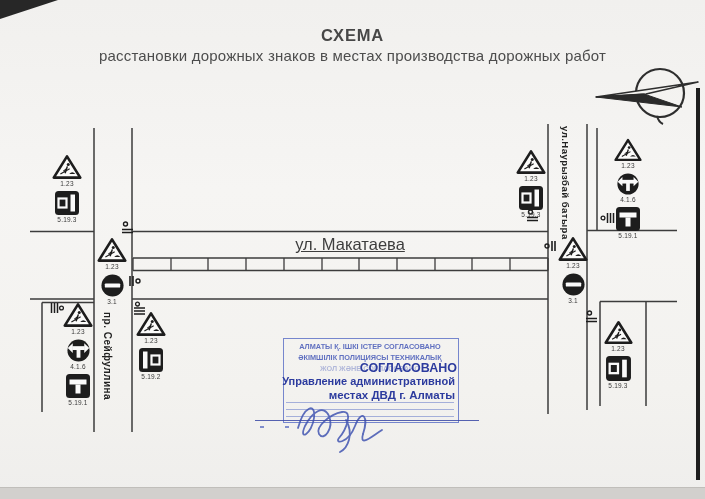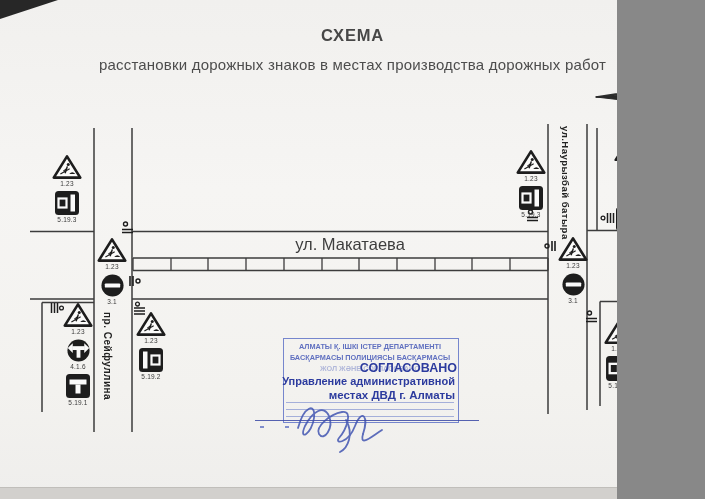--- a/index.html
+++ b/index.html
@@ -1,27 +1,27 @@
 <!DOCTYPE html>
 <html><head>
 <meta charset="utf-8">
 <style>
   html,body{margin:0;padding:0;background:#888;}
   .page{
-    position:relative;width:617px;height:499px;overflow:hidden;
+    position:relative;width:705px;height:499px;overflow:hidden;
     font-family:"Liberation Sans",sans-serif;
     background:linear-gradient(180deg,#f1f0ee 0%,#f6f5f3 38%,#f3f2ef 78%,#efeeec 100%);
   }
   .abs{position:absolute;}
   
   .t-main{left:0;top:26px;width:705px;text-align:center;font-size:16.5px;font-weight:bold;
           color:#474747;letter-spacing:.8px;}
   .t-sub{left:0;width:705px;text-align:center;font-size:15px;color:#4d4d4d;letter-spacing:.2px;}
   
-  .road-name{left:245px;top:235px;width:210px;text-align:center;font-size:16.5px;color:#3e3e3e;}
+  .road-name{left:245px;top:235px;width:210px;text-align:center;font-size:16.5px;color:#3e3e3e;text-decoration:underline;}
   .vstreet{writing-mode:vertical-rl;font-size:10px;font-weight:bold;color:#222;
            letter-spacing:.5px;white-space:nowrap;}
   
   .cluster{position:absolute;display:flex;flex-direction:column;align-items:center;gap:2px;width:34px;}
   .sign{display:flex;flex-direction:column;align-items:center;}
   .slabel{font-size:6.5px;line-height:8px;color:#3a3a3a;letter-spacing:.2px;white-space:nowrap;}
   
   .stamp-box{left:283px;top:338px;width:174px;height:83px;border:1.5px solid rgba(86,106,196,.8);}
   .st-light{color:#6070c0;font-weight:bold;text-align:center;line-height:10px;}
   .st-dark{color:#2c3b9e;font-weight:bold;text-align:right;}
@@ -95,21 +95,21 @@
         <circle cx="12" cy="7" r="1.9" fill="none" stroke="#1d1d1d" stroke-width="1.3"></circle>
       </symbol>
       <symbol id="sym-pole-h3r" viewBox="0 0 14 14">
         <circle cx="2.5" cy="7" r="1.9" fill="none" stroke="#1d1d1d" stroke-width="1.3"></circle>
         <path d="M7,2 V12 M10,2 V12 M13,2 V12" stroke="#1d1d1d" stroke-width="1.5"></path>
       </symbol>
     </defs>
   </svg>
 
   <div class="abs t-main">СХЕМА</div>
-  <div class="abs t-sub" style="top:56px">расстановки дорожных знаков в местах производства дорожных работ</div>
+  <div class="abs t-sub" style="top:47px">расстановки дорожных знаков в местах производства дорожных работ</div>
 
   <svg class="abs" style="left:594px;top:64px" width="108" height="62" viewBox="0 0 108 62">
     <circle cx="66" cy="29" r="24" fill="none" stroke="#2e2e2e" stroke-width="2.2"></circle>
     <polygon points="2,33 104,18 52,30" fill="#f4f3f1" stroke="#2e2e2e" stroke-width="1.6" stroke-linejoin="round"></polygon>
     <polygon points="2,33 88,43 50,30" fill="#2a2a2a" stroke="#2a2a2a" stroke-linejoin="round"></polygon>
     <path d="M63,52 q1.5,6 6,8" stroke="#2e2e2e" stroke-width="2" fill="none"></path>
   </svg>
 
   <svg class="abs" style="left:0;top:0" width="705" height="499" viewBox="0 0 705 499">
     <g stroke="#3c3c3c" stroke-width="1.5" fill="none">
@@ -288,22 +288,22 @@
           <use href="#sym-ped-right"></use>
         </svg>
       <div class="slabel">5.19.3</div>
     </div>
   </div>
 
   <div class="abs stamp-box"></div>
   <div class="abs rule" style="left:286px;top:402px;width:168px"></div>
   <div class="abs rule" style="left:286px;top:409px;width:168px"></div>
   <div class="abs rule" style="left:286px;top:416px;width:168px"></div>
-  <div class="abs st-light" style="left:285px;top:342px;width:170px;font-size:7.3px">АЛМАТЫ Қ. ІШКІ ІСТЕР ДЕПАРТАМЕНТІ</div>
-  <div class="abs st-light" style="left:285px;top:353px;width:170px;font-size:7.3px">БАСҚАРМАСЫ ПОЛИЦИЯСЫ БАСҚАРМАСЫ</div>
+  <div class="abs st-light" style="left:285px;top:342px;width:170px;font-size:7.3px">АЛМАТЫ Қ. ІШКІ ІСТЕР СОГЛАСОВАНО</div>
+  <div class="abs st-light" style="left:285px;top:353px;width:170px;font-size:7.3px">ӘКІМШІЛІК ПОЛИЦИЯСЫ ТЕХНИКАЛЫҚ</div>
   <div class="abs st-light" style="left:285px;top:364px;width:170px;font-size:7.3px;opacity:.45">ЖОЛ ЖӘНЕ СОГЛАСОВАНО</div>
   <div class="abs st-dark" style="left:283px;top:361px;width:174px;font-size:12.5px">СОГЛАСОВАНО</div>
   <div class="abs st-dark" style="left:255px;top:375px;width:200px;font-size:11px">Управление административной</div>
   <div class="abs st-dark" style="left:255px;top:389px;width:200px;font-size:11.5px">местах ДВД г. Алматы</div>
 
   <svg class="abs" style="left:288px;top:390px" width="118" height="64" viewBox="0 0 118 64">
     <g fill="none" stroke="#4356b2" stroke-width="1.8" stroke-linecap="round" opacity=".85">
       <path d="M10,38 C16,16 28,12 26,28 C24,44 10,52 17,36 C24,22 36,14 41,26 C46,38 36,52 31,44 C27,37 42,24 54,22 C66,20 58,40 51,48 C46,54 60,54 67,36 C74,18 81,26 75,44"></path>
       <path d="M75,44 C71,58 84,46 94,40"></path>
       <path d="M58,30 C66,44 60,58 52,62"></path>

